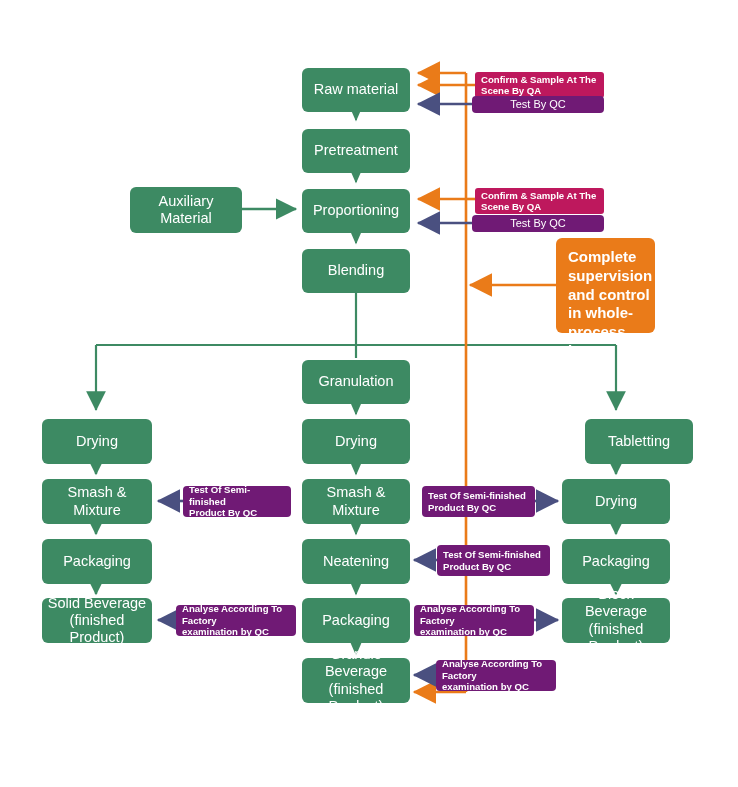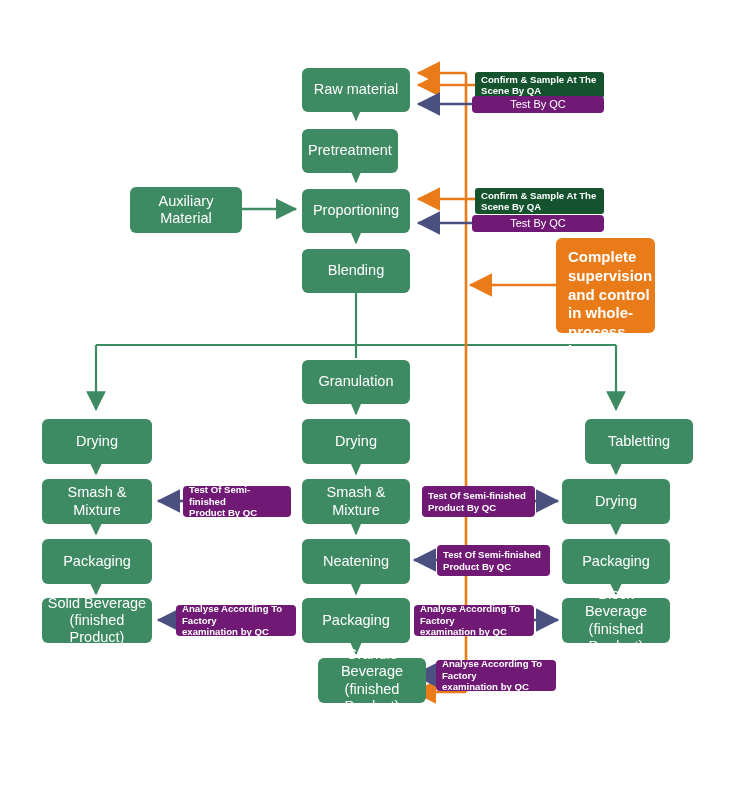--- a/index.html
+++ b/index.html
@@ -43,21 +43,21 @@
   .bigorange {
     background: #ea7b19;
     font-size: 15px;
     text-align: left;
     justify-content: flex-start;
     padding: 10px 12px;
     align-items: flex-start;
     line-height: 1.25;
   }
   .lbl-orange {
-    background: #14532d;
+    background: #be185d;
     font-size: 9.6px;
     text-align: left;
     justify-content: flex-start;
     padding: 3px 6px;
     align-items: center;
     line-height: 1.18;
     border-radius: 3px;
     font-weight: 600;
   }
   .lbl-blue {
@@ -155,21 +155,21 @@
       <path d="M535,501 L558,501" marker-end="url(#abt)"></path>
       <path d="M437,560 L414,560" marker-end="url(#abt)"></path>
       <path d="M176,620 L158,620" marker-end="url(#abt)"></path>
       <path d="M534,620 L558,620" marker-end="url(#abt)"></path>
       <path d="M436,675 L414,675" marker-end="url(#abt)"></path>
     </g>
   </svg>
 
   <div class="node proc" style="left:302px; top:68px; width:108px; height:44px;">Raw material</div>
 
-  <div class="node proc" style="left:302px; top:129px; width:96px; height:44px;">Pretreatment</div>
+  <div class="node proc" style="left:302px; top:129px; width:108px; height:44px;">Pretreatment</div>
 
   <div class="node proc" style="left:130px; top:187px; width:112px; height:46px;">Auxiliary
 Material</div>
 
   <div class="node proc" style="left:302px; top:189px; width:108px; height:44px;">Proportioning</div>
 
   <div class="node proc" style="left:302px; top:360px; width:108px; height:44px;">Granulation</div>
 
   <div class="node proc" style="left:302px; top:249px; width:108px; height:44px;">Blending</div>
 
@@ -183,21 +183,21 @@
 (finished Product)</div>
 
   <div class="node proc" style="left:302px; top:419px; width:108px; height:45px;">Drying</div>
 
   <div class="node proc" style="left:302px; top:479px; width:108px; height:45px;">Smash &amp; Mixture</div>
 
   <div class="node proc" style="left:302px; top:539px; width:108px; height:45px;">Neatening</div>
 
   <div class="node proc" style="left:302px; top:598px; width:108px; height:45px;">Packaging</div>
 
-  <div class="node proc" style="left:302px; top:658px; width:108px; height:45px;margin-left:16px;">Granule Beverage
+  <div class="node proc" style="left:302px; top:658px; width:108px; height:45px;">Granule Beverage
 (finished Product)</div>
 
   <div class="node proc" style="left:562px; top:419px; width:108px; height:45px;margin-left:23px;">Tabletting</div>
 
   <div class="node proc" style="left:562px; top:479px; width:108px; height:45px;">Drying</div>
 
   <div class="node proc" style="left:562px; top:539px; width:108px; height:45px;">Packaging</div>
 
   <div class="node proc" style="left:562px; top:598px; width:108px; height:45px;">Block Beverage
 (finished Product)</div>

